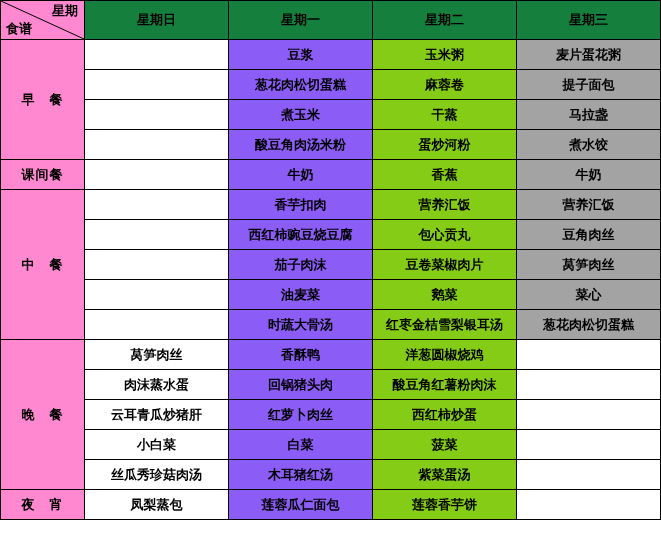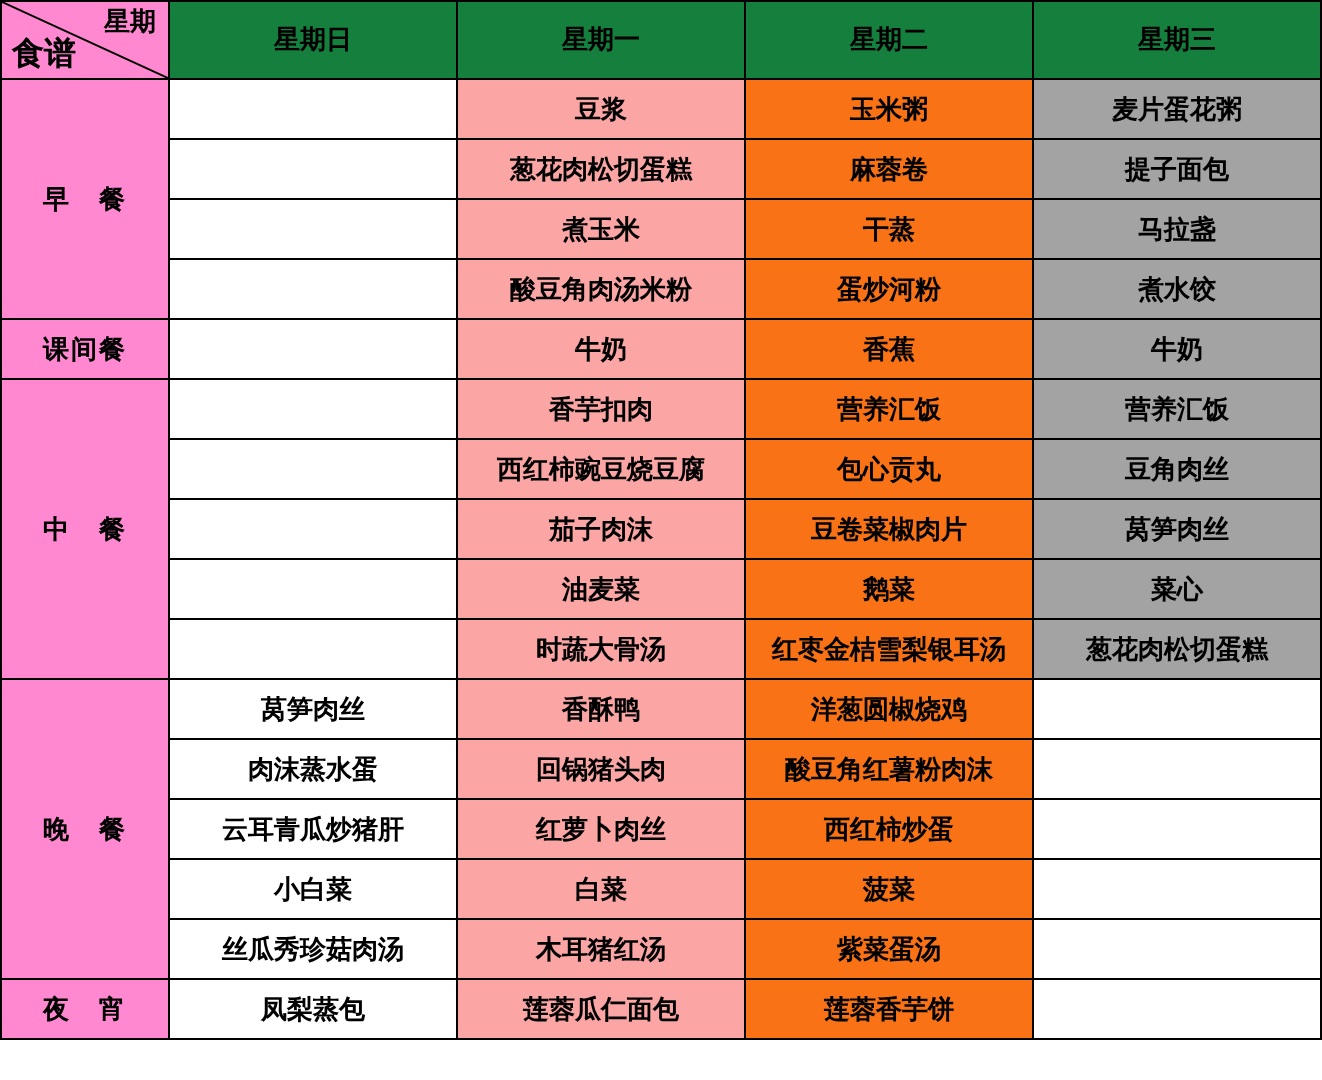--- a/index.html
+++ b/index.html
@@ -52,36 +52,36 @@
     top: 1px;
     right: 6px;
     font-size: 13px;
     font-weight: bold;
     color: #000;
   }
   .corner-cell .lbl-bot {
     position: absolute;
     bottom: 1px;
     left: 5px;
-    font-size: 16px;
+    font-size: 13px;
     font-weight: bold;
     color: #000;
   }
   .day-head {
     background: #15803d;
     height: 38px;
   }
   .meal-label {
     background: #ff88d0;
     letter-spacing: 1px;
     margin-left: 48px;
   }
   .cell-sun  { background: #ffffff; }
-  .cell-mon  { background: #fca5a5; }
-  .cell-tue  { background: #f97316; }
+  .cell-mon  { background: #8b5cf6; }
+  .cell-tue  { background: #84cc16; }
   .cell-wed  { background: #a3a3a3; }
   .r { height: 30px; }
   .empty { background: #ffffff; }
 </style>
 </head>
 <body>
 
 <table class="menu">
   <colgroup>
     <col class="c-label">

